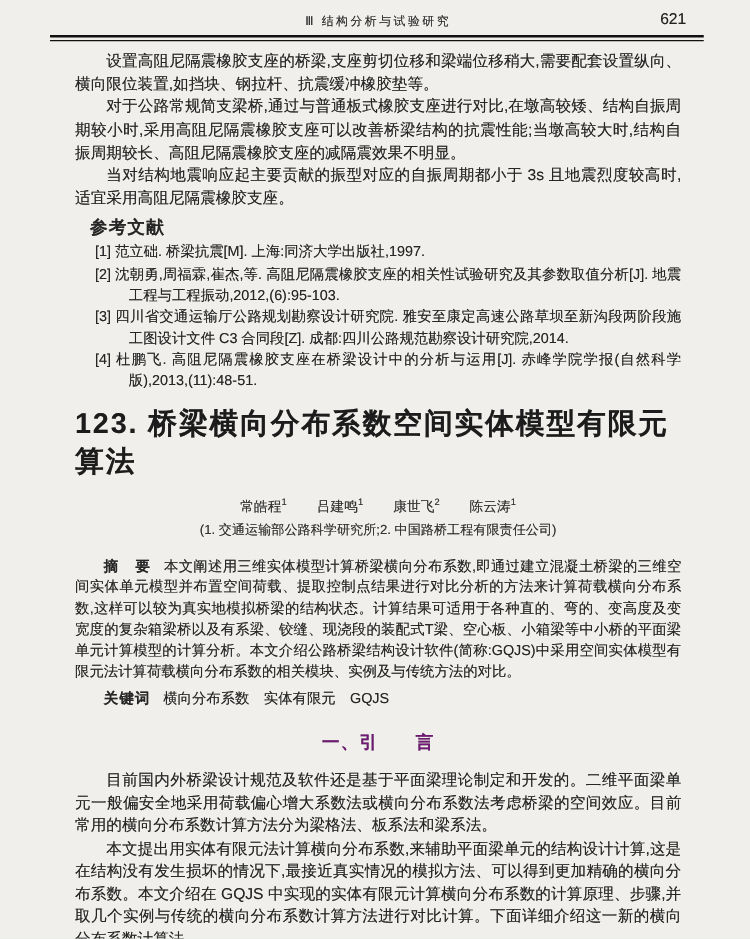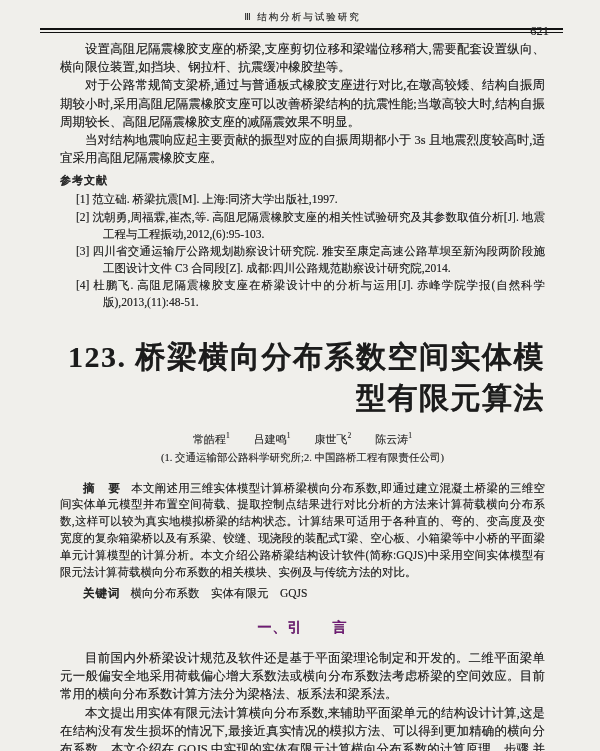--- a/index.html
+++ b/index.html
@@ -3,21 +3,21 @@
 <meta charset="utf-8">
 <style>
   html, body { margin: 0; padding: 0; background: #e9e7e3; }
   .page {
     position: relative;
     width: 600px;
     height: 751px;
     margin: 0 auto;
     background: #f0efeb;
     color: #262626;
-    font-family: Liberation Serif, serif;
+    font-family: Liberation Sans, sans-serif;
     box-sizing: border-box;
     padding: 8px 55px 0 60px;
     overflow: hidden;
     text-shadow: 0 0 0.5px rgba(40,40,40,0.55);
   }
   
   .page-header {
     position: relative;
     height: 16px;
     font-size: 10px;
@@ -25,60 +25,60 @@
   .running-title {
     text-align: center;
     letter-spacing: 2px;
     color: #2e2e2e;
     font-size: 9.5px;
     padding-top: 3px;
   }
   .page-number {
     position: absolute;
     right: -4px;
-    top: 16px;
+    top: 0;
     font-size: 12.5px;
     color: #222;
   }
   .header-rule {
     margin: 4px -18px 0 -20px;
     border-top: 2.5px solid #111;
     border-bottom: 1px solid #111;
     height: 2px;
   }
   
   .body-par {
     margin: 0;
     font-size: 12.5px;
     line-height: 18.2px;
     text-align: justify;
     text-indent: 2em;
   }
   .prev-article { margin-top: 7px; }
   .ref-heading {
-    margin: 6px 0 3px 0;
-    font-size: 11px;
+    margin: 6px 0 3px 12px;
+    font-size: 14px;
     font-weight: bold;
     letter-spacing: 1px;
   }
   .ref-list { }
   .ref-item {
     margin: 0 0 1px 0;
     font-size: 11.5px;
     line-height: 16.6px;
     text-align: justify;
     padding-left: 43px;
     text-indent: -27px;
   }
   
   .article-title {
-    margin: 26px 0 0 0;
-    font-size: 30px;
+    margin: 9px 0 0 0;
+    font-size: 23px;
     font-weight: bold;
-    text-align: right;
+    text-align: left;
     letter-spacing: 1.5px;
     color: #1c1c1c;
   }
   .authors {
     margin-top: 13px;
     display: flex;
     justify-content: center;
     gap: 24px;
     font-size: 11px;
     color: #333;

